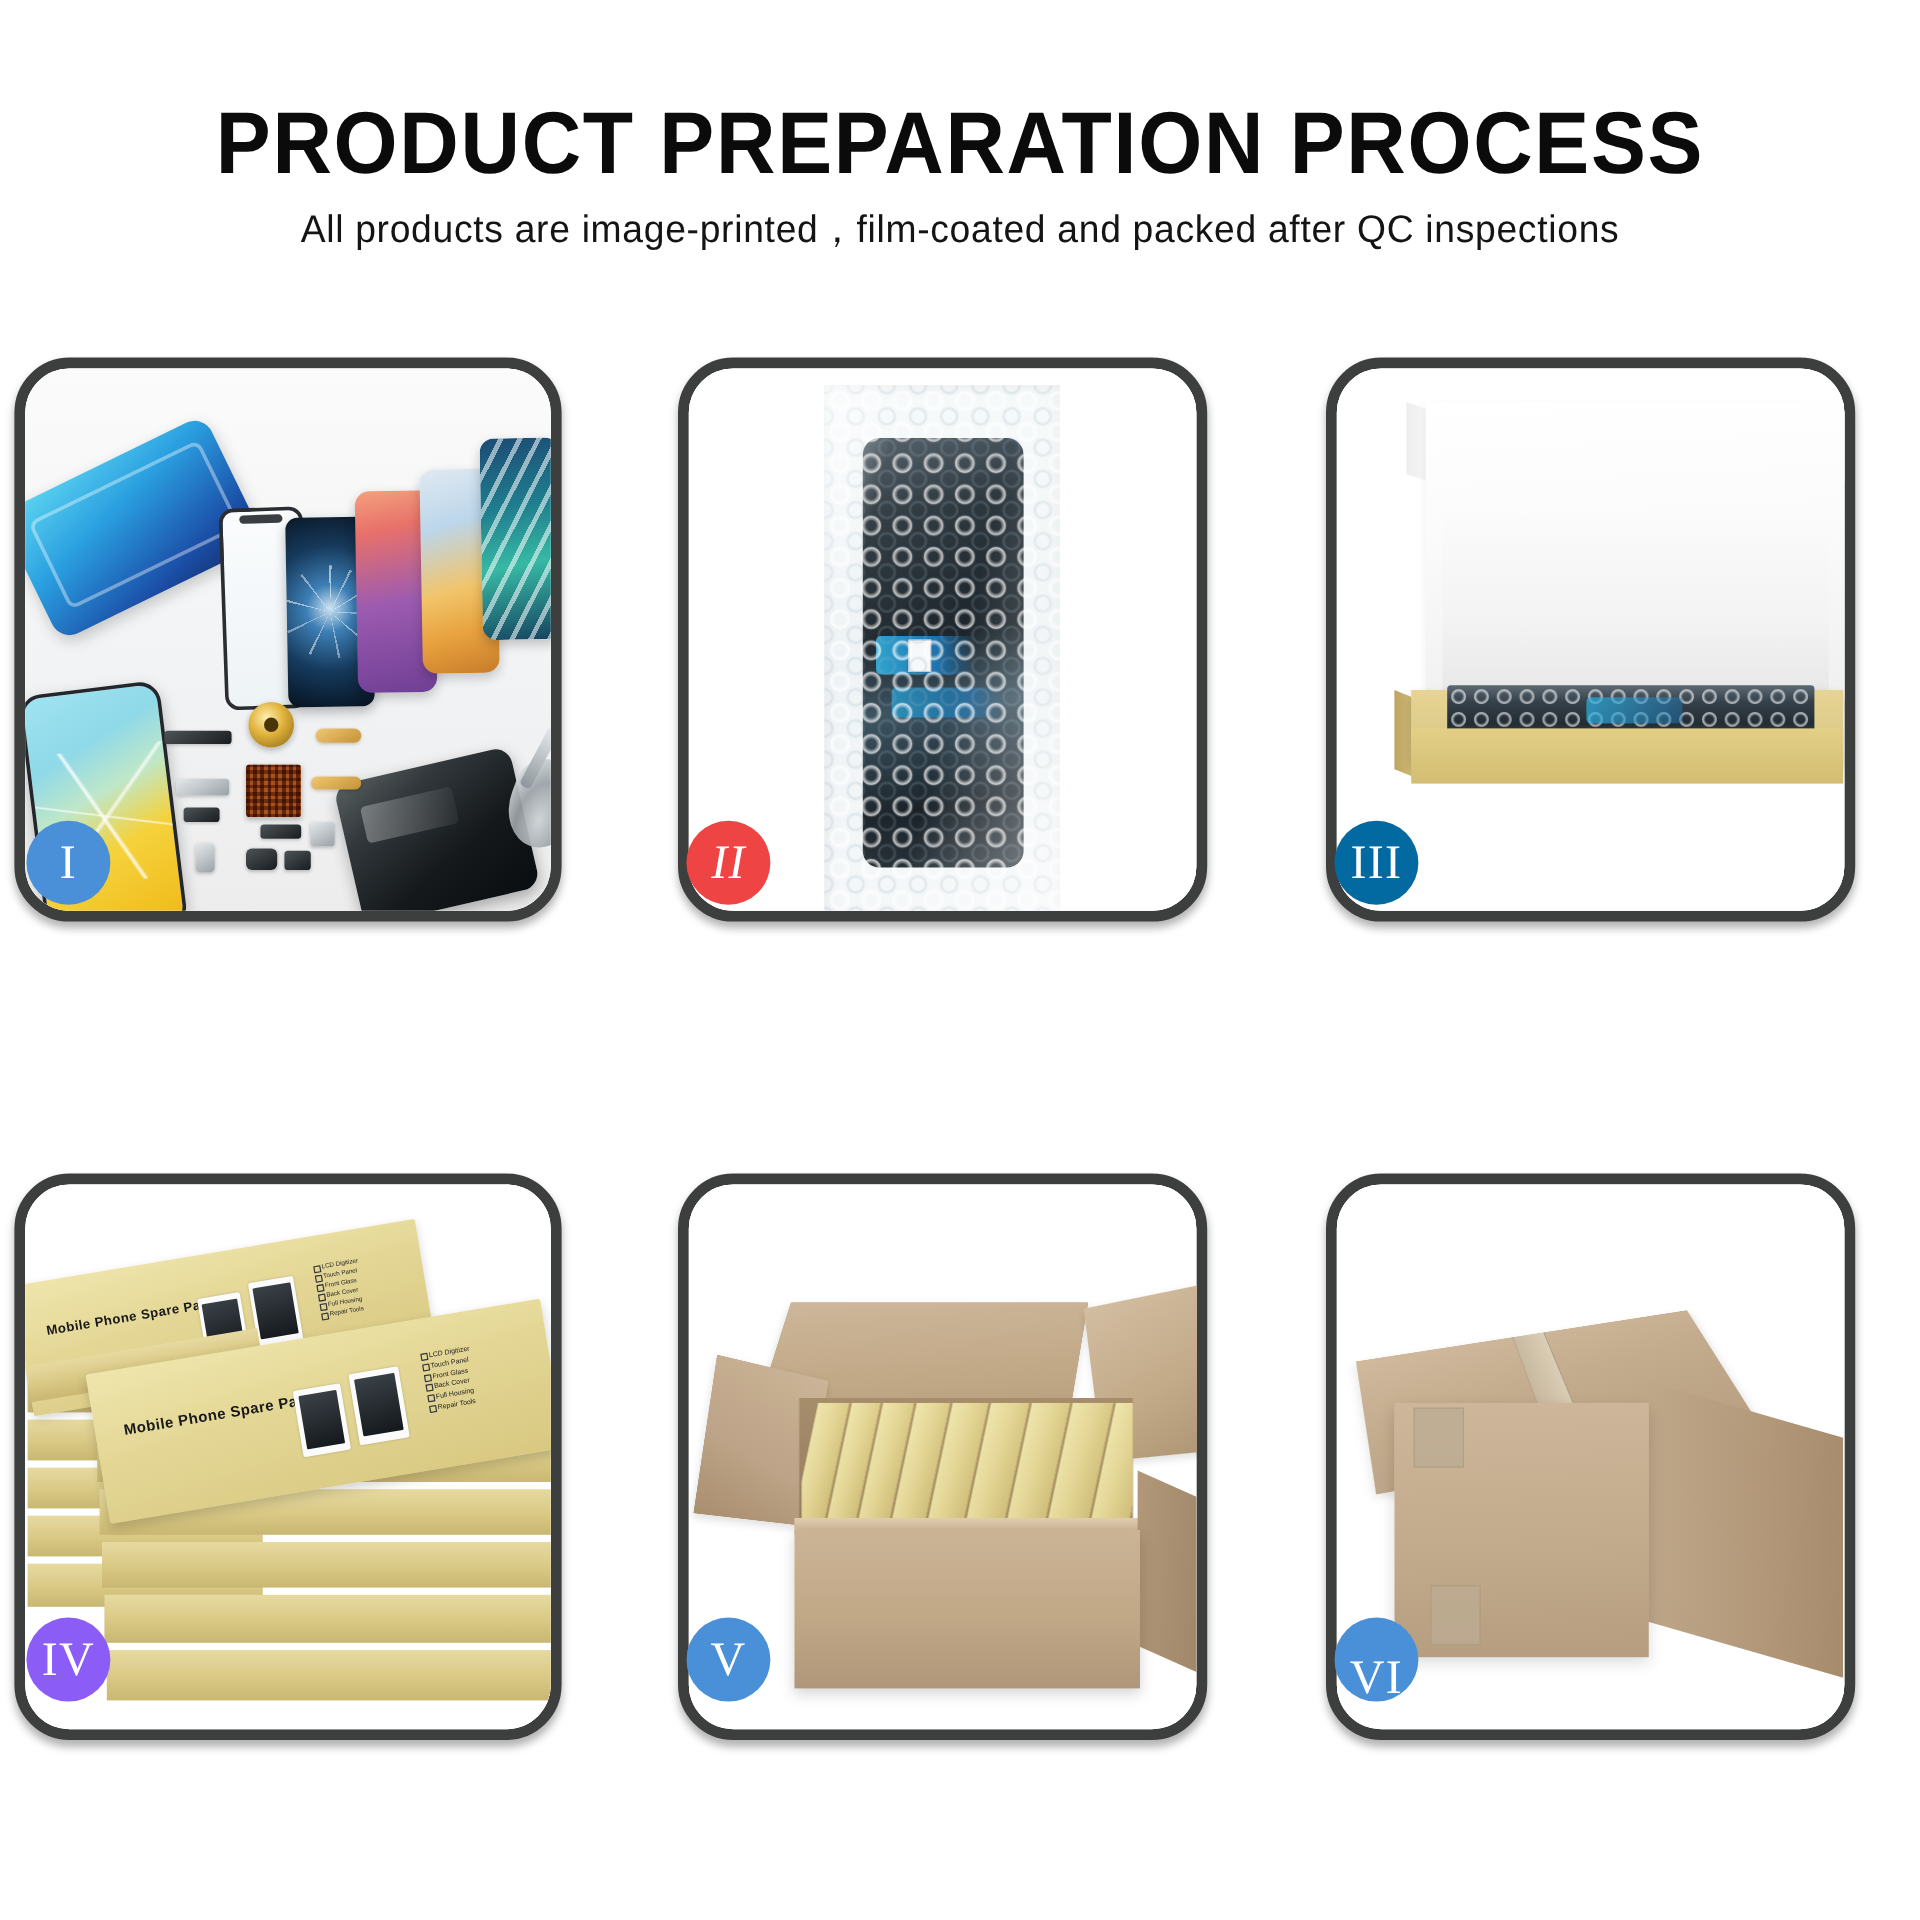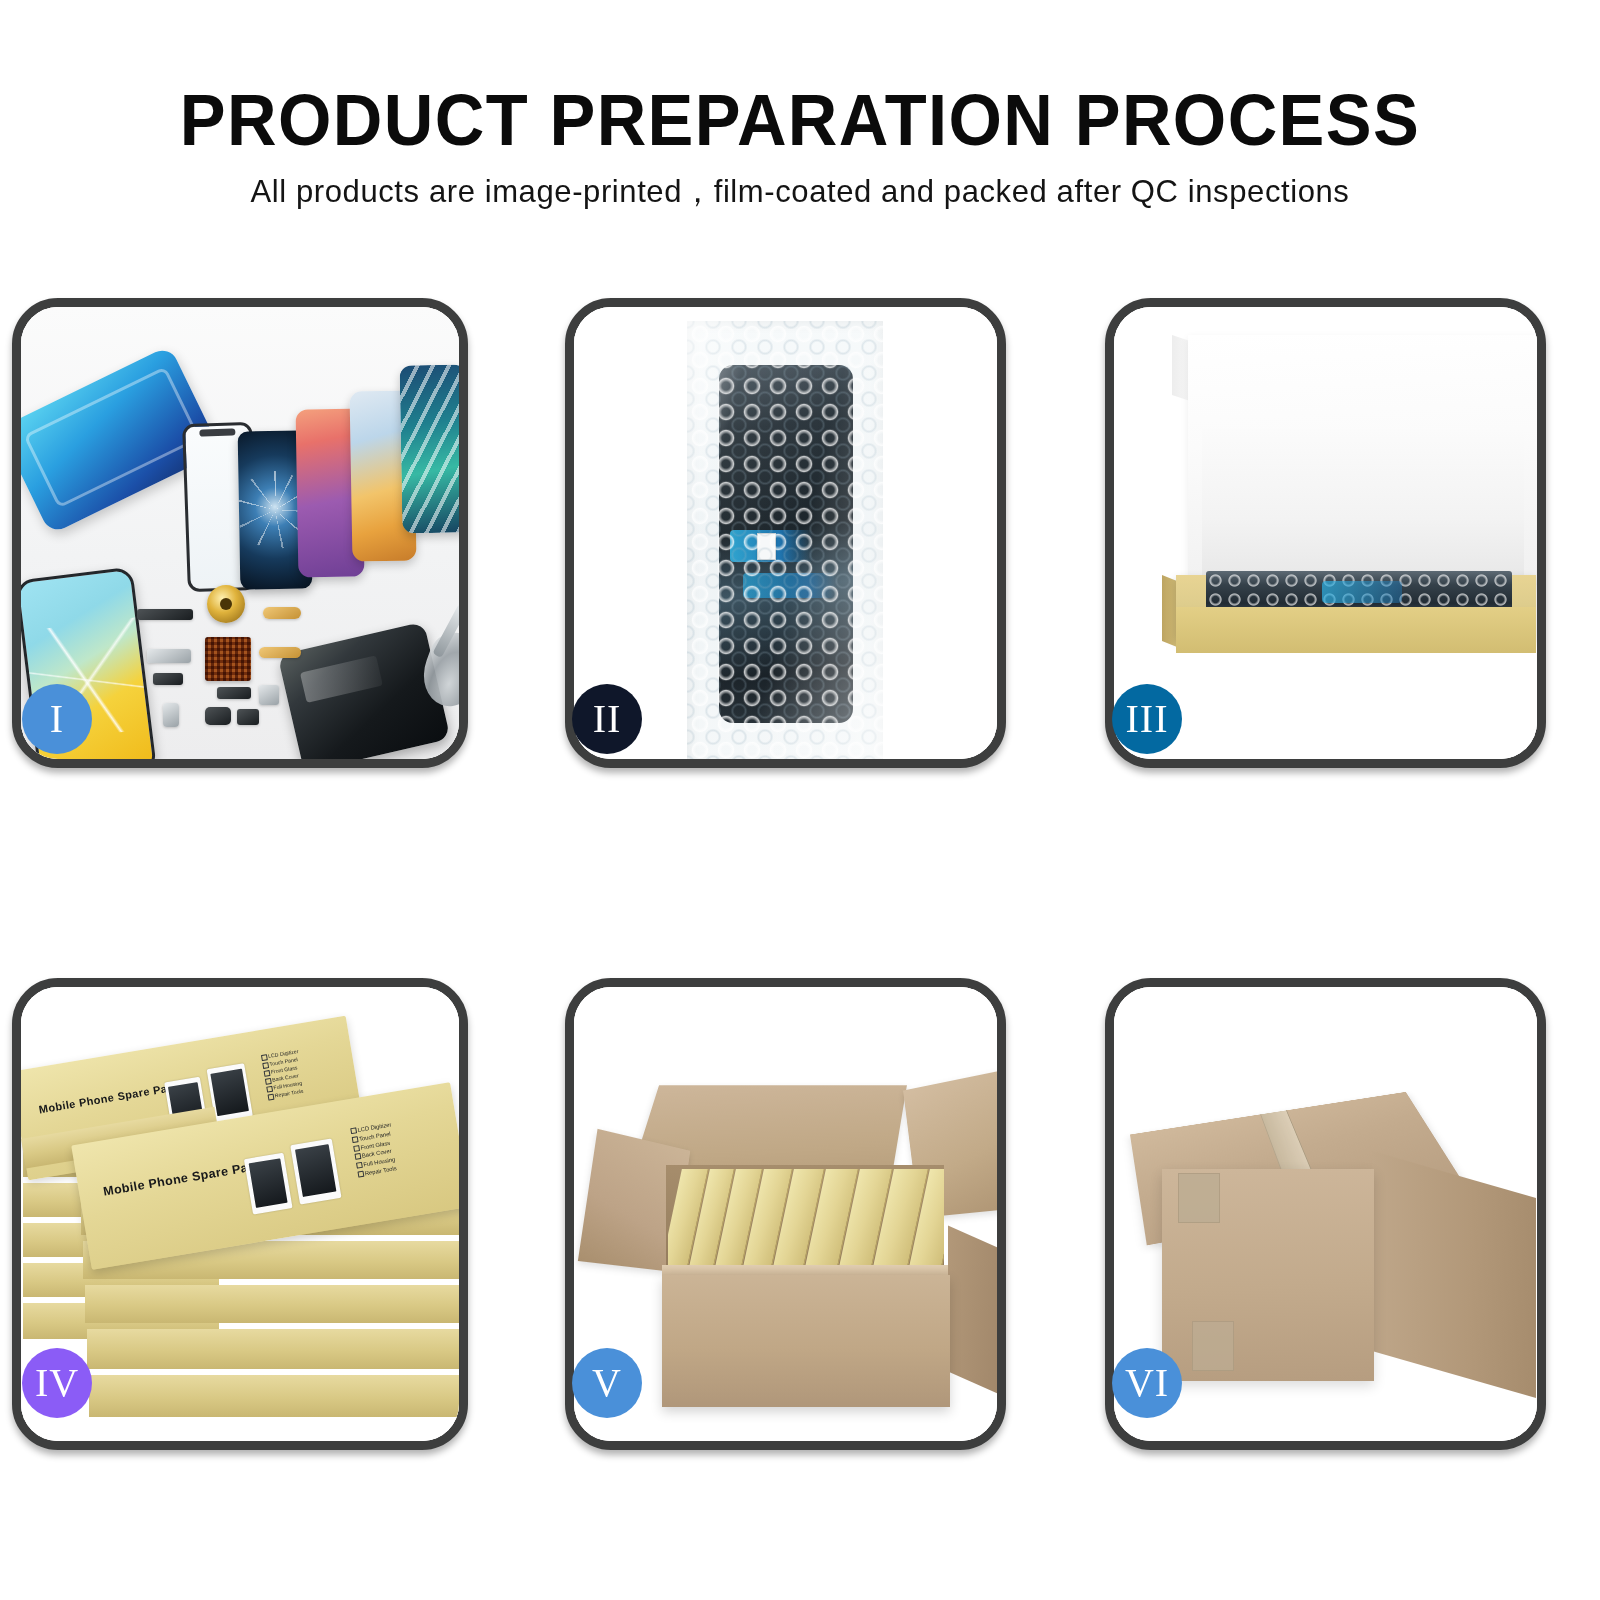--- a/index.html
+++ b/index.html
@@ -62,21 +62,21 @@
     font-family:"Liberation Serif", serif;
     font-size:40px;line-height:1;
     z-index:40;
     letter-spacing:1px;
   }
   .b1{left:22px;top:684px;}
   .b2{left:572px;top:684px;}
   .b3{left:1112px;top:684px;}
   .b4{left:22px;top:1348px;}
   .b5{left:572px;top:1348px;}
-  .b6{left:1112px;top:1348px;}
+  .b6{left:1112px;top:1348px;align-items:flex-end;}
 
   
   .p1{position:absolute;inset:0;background:
       linear-gradient(180deg,#fbfbfb 0%,#f2f3f4 55%,#ededee 100%);}
   .ph{position:absolute;border-radius:14px;}
   
   .p1-blue{
     left:-6px;top:74px;width:190px;height:118px;
     background:linear-gradient(160deg,#5fd8f2 0%,#2a9fe0 38%,#1b4fa8 78%,#14306e 100%);
     border-radius:16px;
@@ -498,21 +498,21 @@
         <div class="p2-bag">
           <div class="p2-lcd"></div>
           <div class="p2-label"></div>
           <div class="p2-bubbles"></div>
           <div class="p2-bubbles2"></div>
           <div class="p2-sheen"></div>
         </div>
       </div>
     </div>
   </div>
-  <div class="badge b2" style="background:#0f172a;">
+  <div class="badge b2" style="background:#ef4444;font-style:italic;">
     <span>II</span>
   </div>
 
   <div class="card c3" style="border-color: rgb(61, 62, 62);">
     <div class="card-inner">
       <div class="p3">
         <div class="p3-lidflap-l"></div>
         <div class="p3-lidflap-r"></div>
         <div class="p3-lid"></div>
         <div class="p3-foam"></div>

